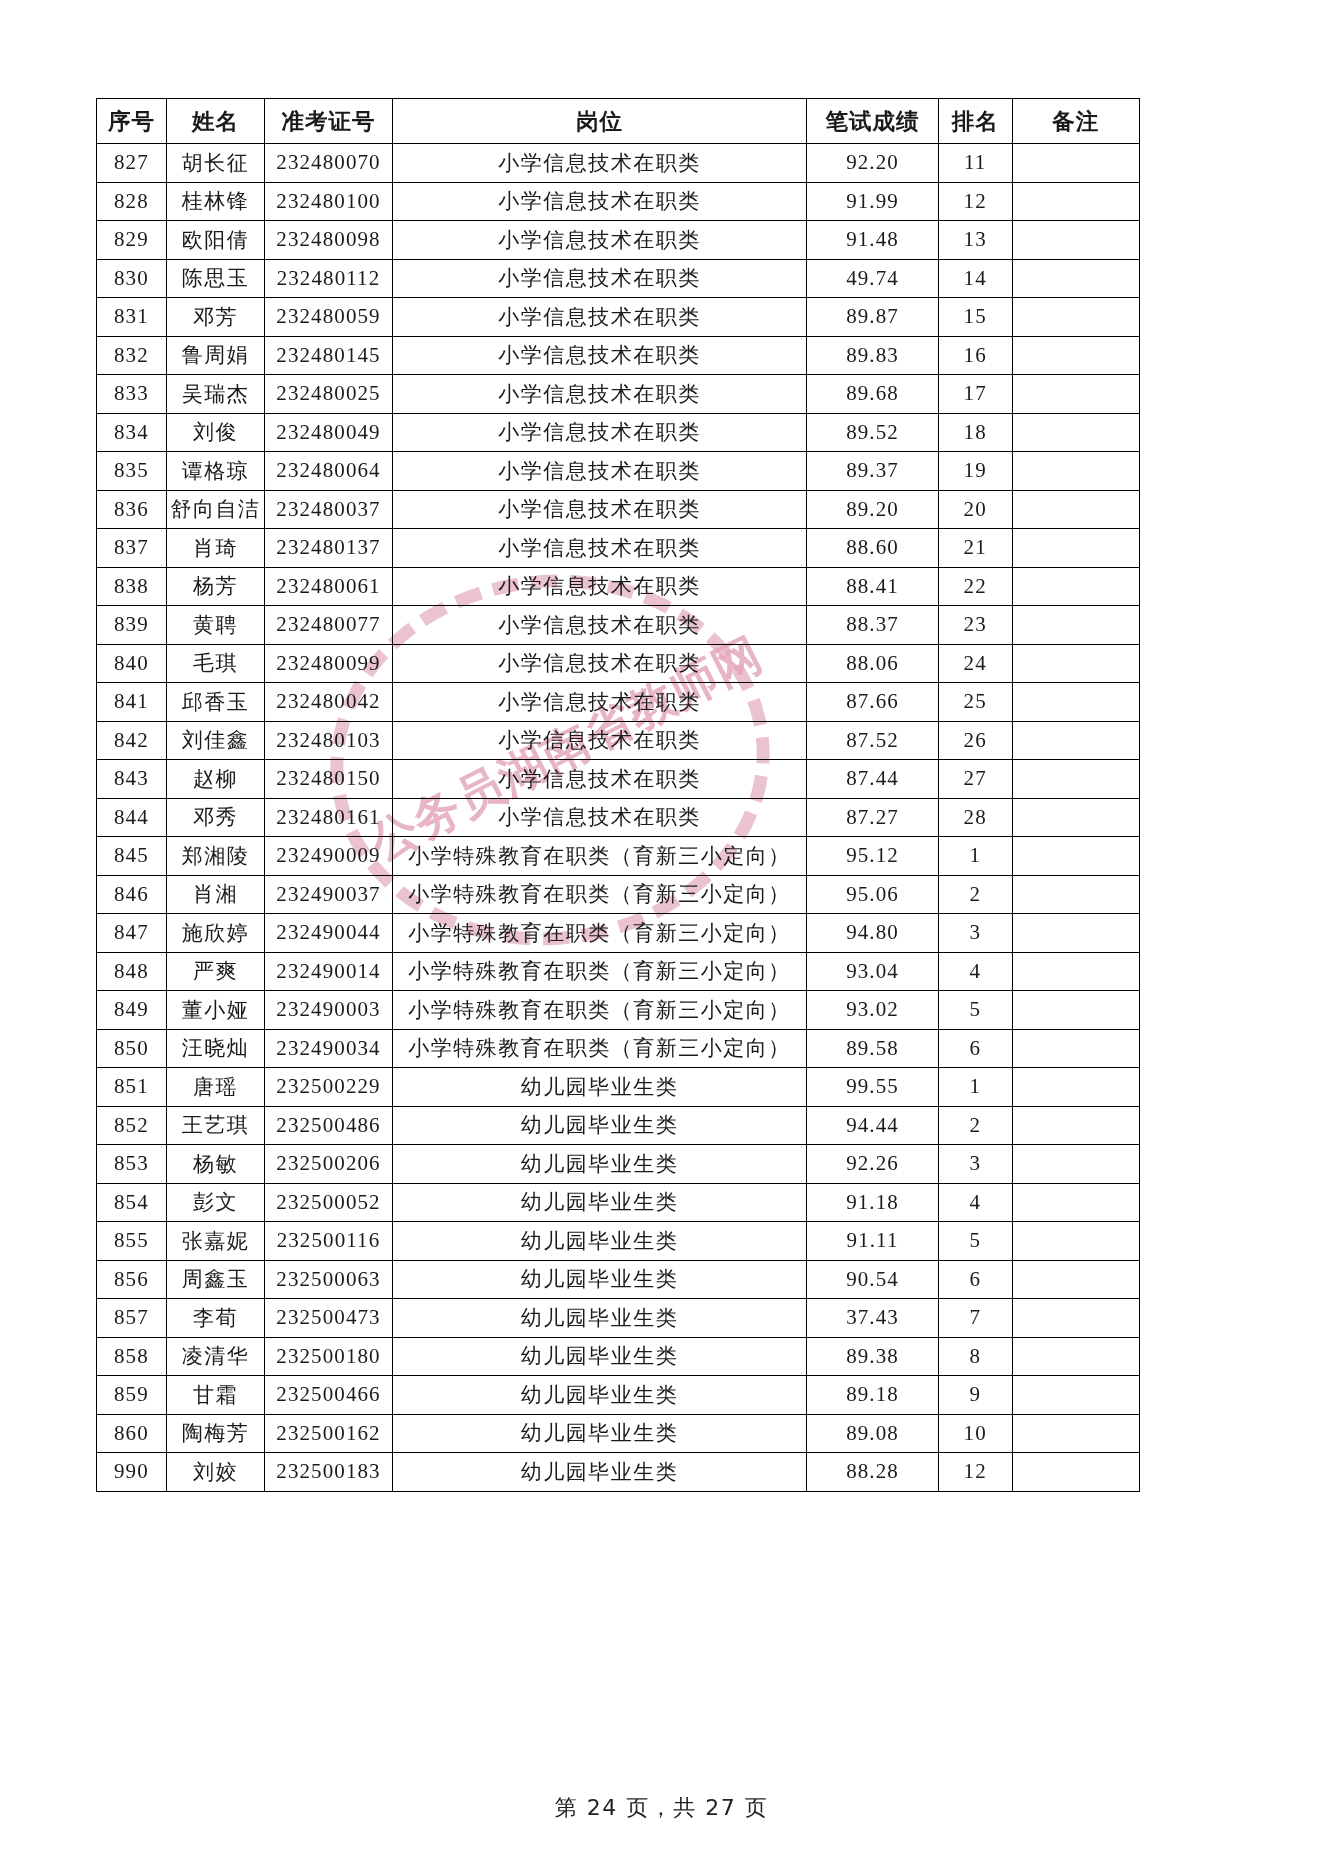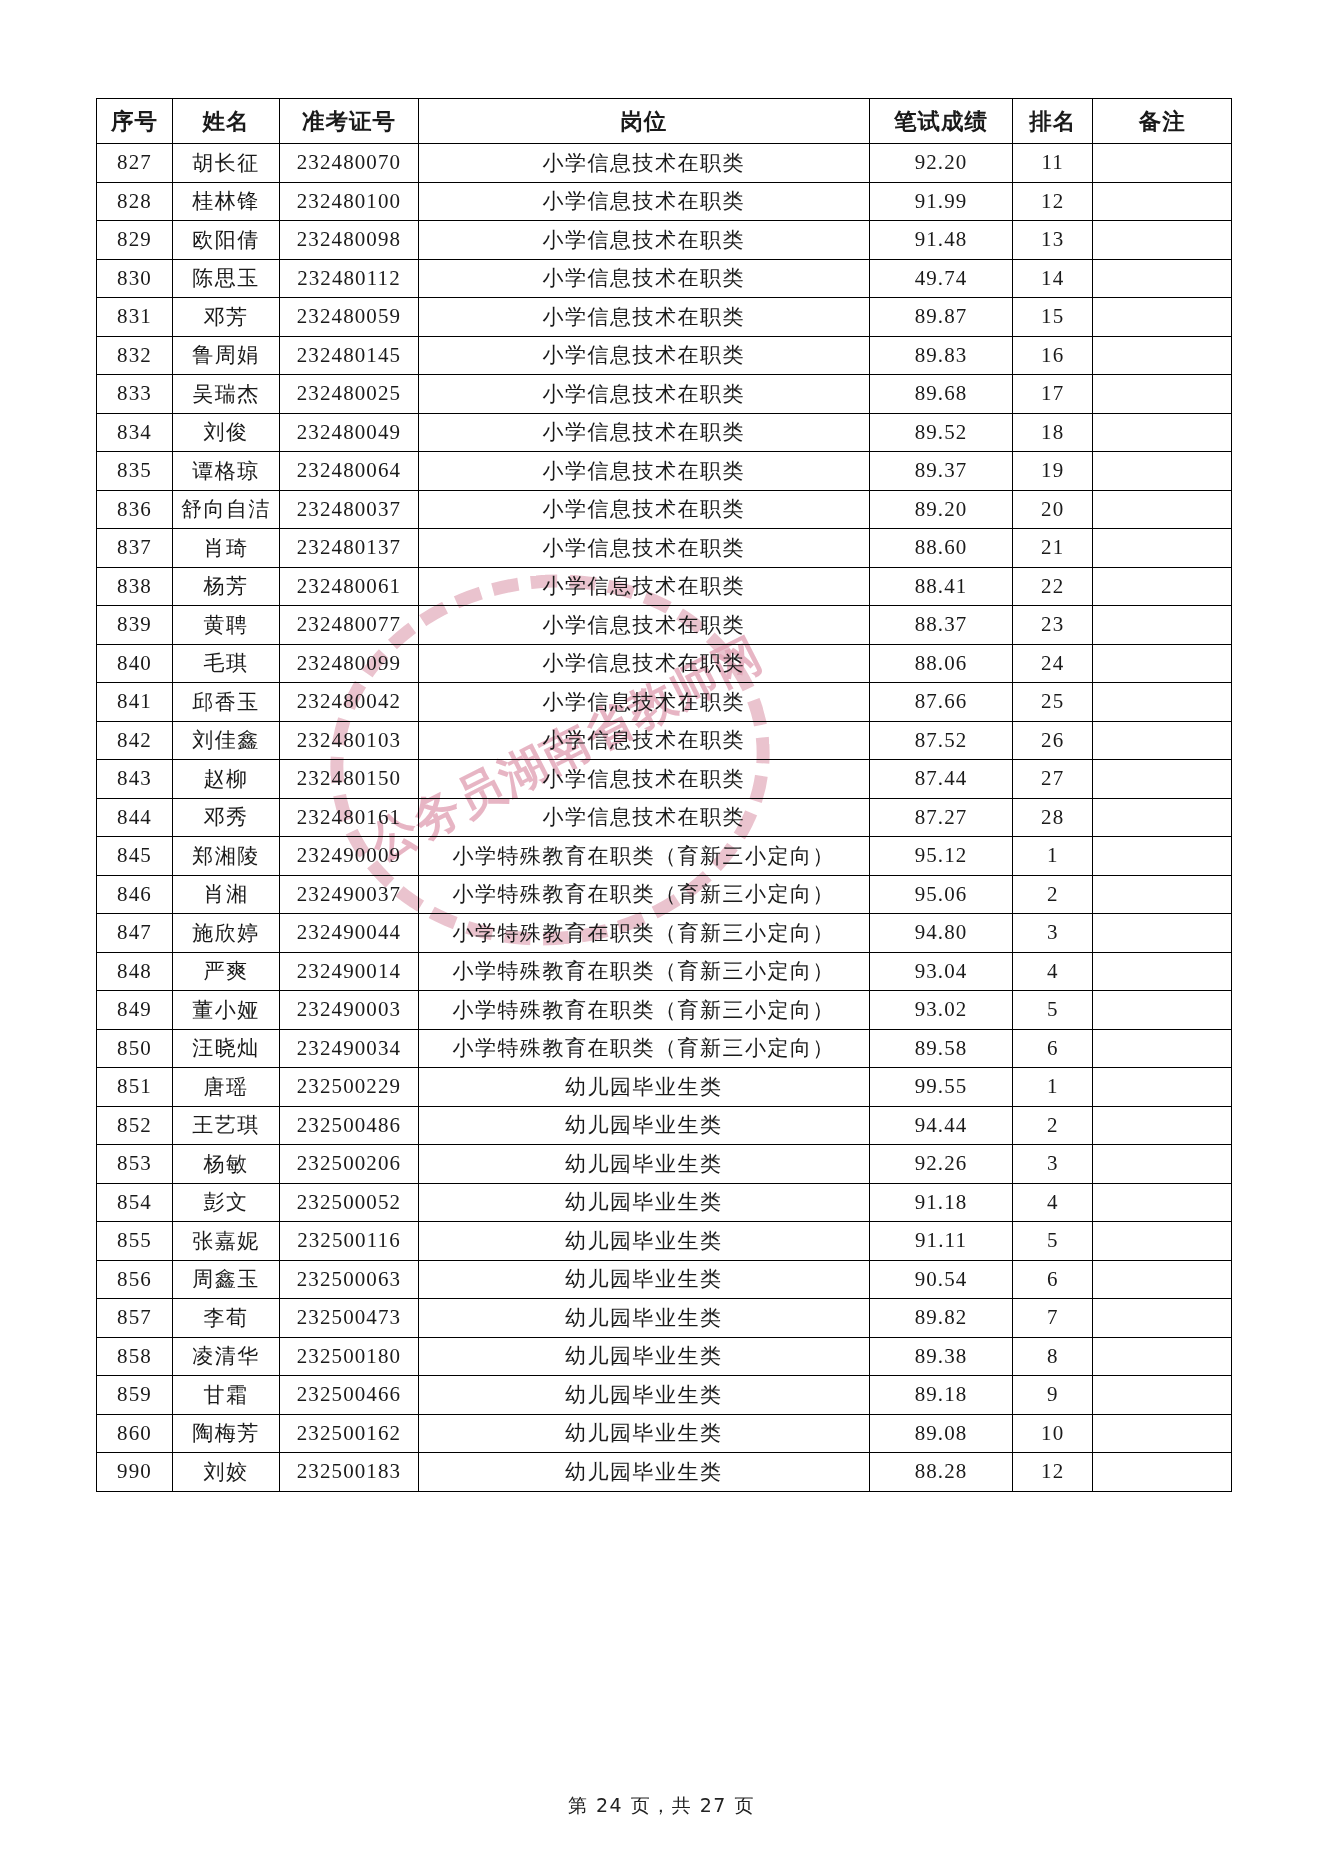--- a/index.html
+++ b/index.html
@@ -63,21 +63,21 @@
   #sheet {
     position: absolute;
     left: 96px;
     top: 98px;
     width: 1130px;
     z-index: 10;
   }
   table.grid {
     border-collapse: collapse;
     table-layout: fixed;
-    width: 1136px;
+    width: 1044px;
     background: transparent;
   }
   table.grid td, table.grid th {
     border: 1.6px solid #000;
     text-align: center;
     vertical-align: middle;
     background: transparent;
     padding: 0;
   }
   thead th {
@@ -118,21 +118,21 @@
   col.w-remark { width: 124px; }
 
   
   #footer {
     position: absolute;
     left: 0;
     top: 1793px;
     width: 1323px;
     text-align: center;
     font-family: "DejaVu Sans", "Liberation Sans", sans-serif;
-    font-size: 19px;
+    font-size: 22px;
     color: #222;
     letter-spacing: 1.5px;
     z-index: 10;
   }
 </style>
 </head>
 <body>
 
 <div id="page">
 
@@ -432,21 +432,21 @@
             <td class="c-post">幼儿园毕业生类</td>
             <td class="c-score">90.54</td>
             <td class="c-rank">6</td>
             <td class="c-remark"></td>
           </tr>
           <tr>
             <td class="c-num">857</td>
             <td class="c-name">李荀</td>
             <td class="c-card">232500473</td>
             <td class="c-post">幼儿园毕业生类</td>
-            <td class="c-score">89.82</td>
+            <td class="c-score">37.43</td>
             <td class="c-rank">7</td>
             <td class="c-remark"></td>
           </tr>
           <tr>
             <td class="c-num">858</td>
             <td class="c-name">凌清华</td>
             <td class="c-card">232500180</td>
             <td class="c-post">幼儿园毕业生类</td>
             <td class="c-score">89.38</td>
             <td class="c-rank">8</td>

